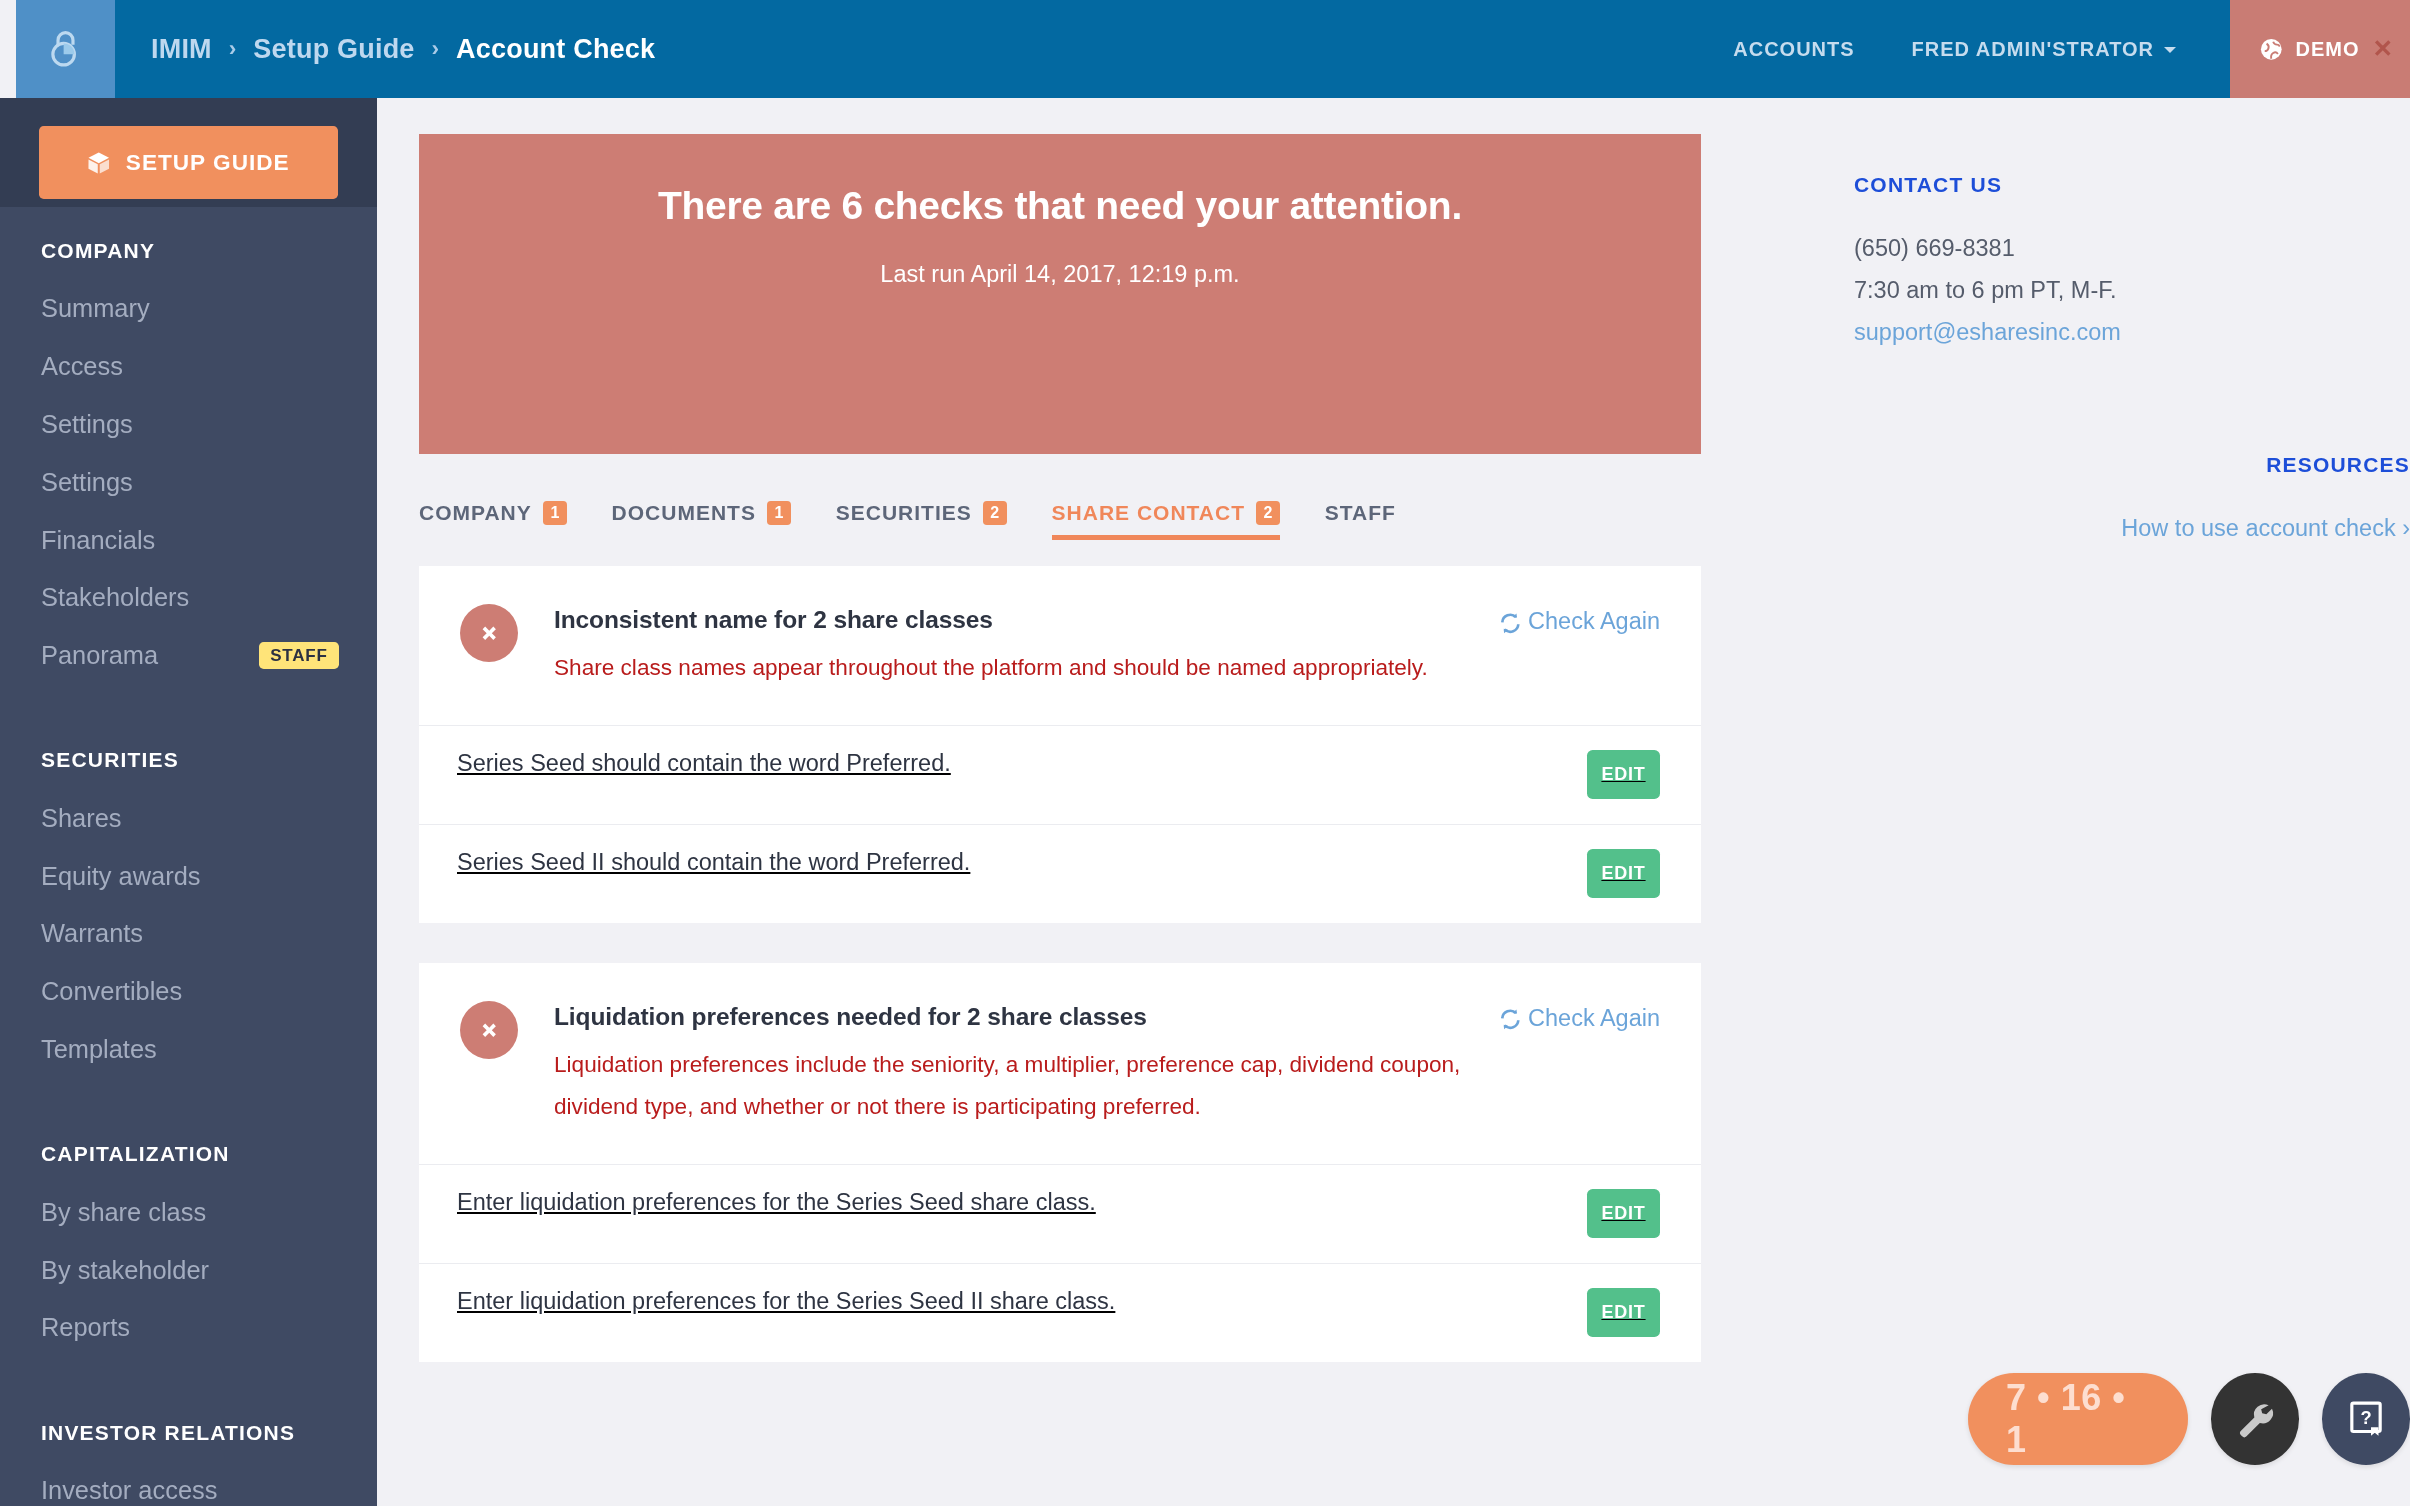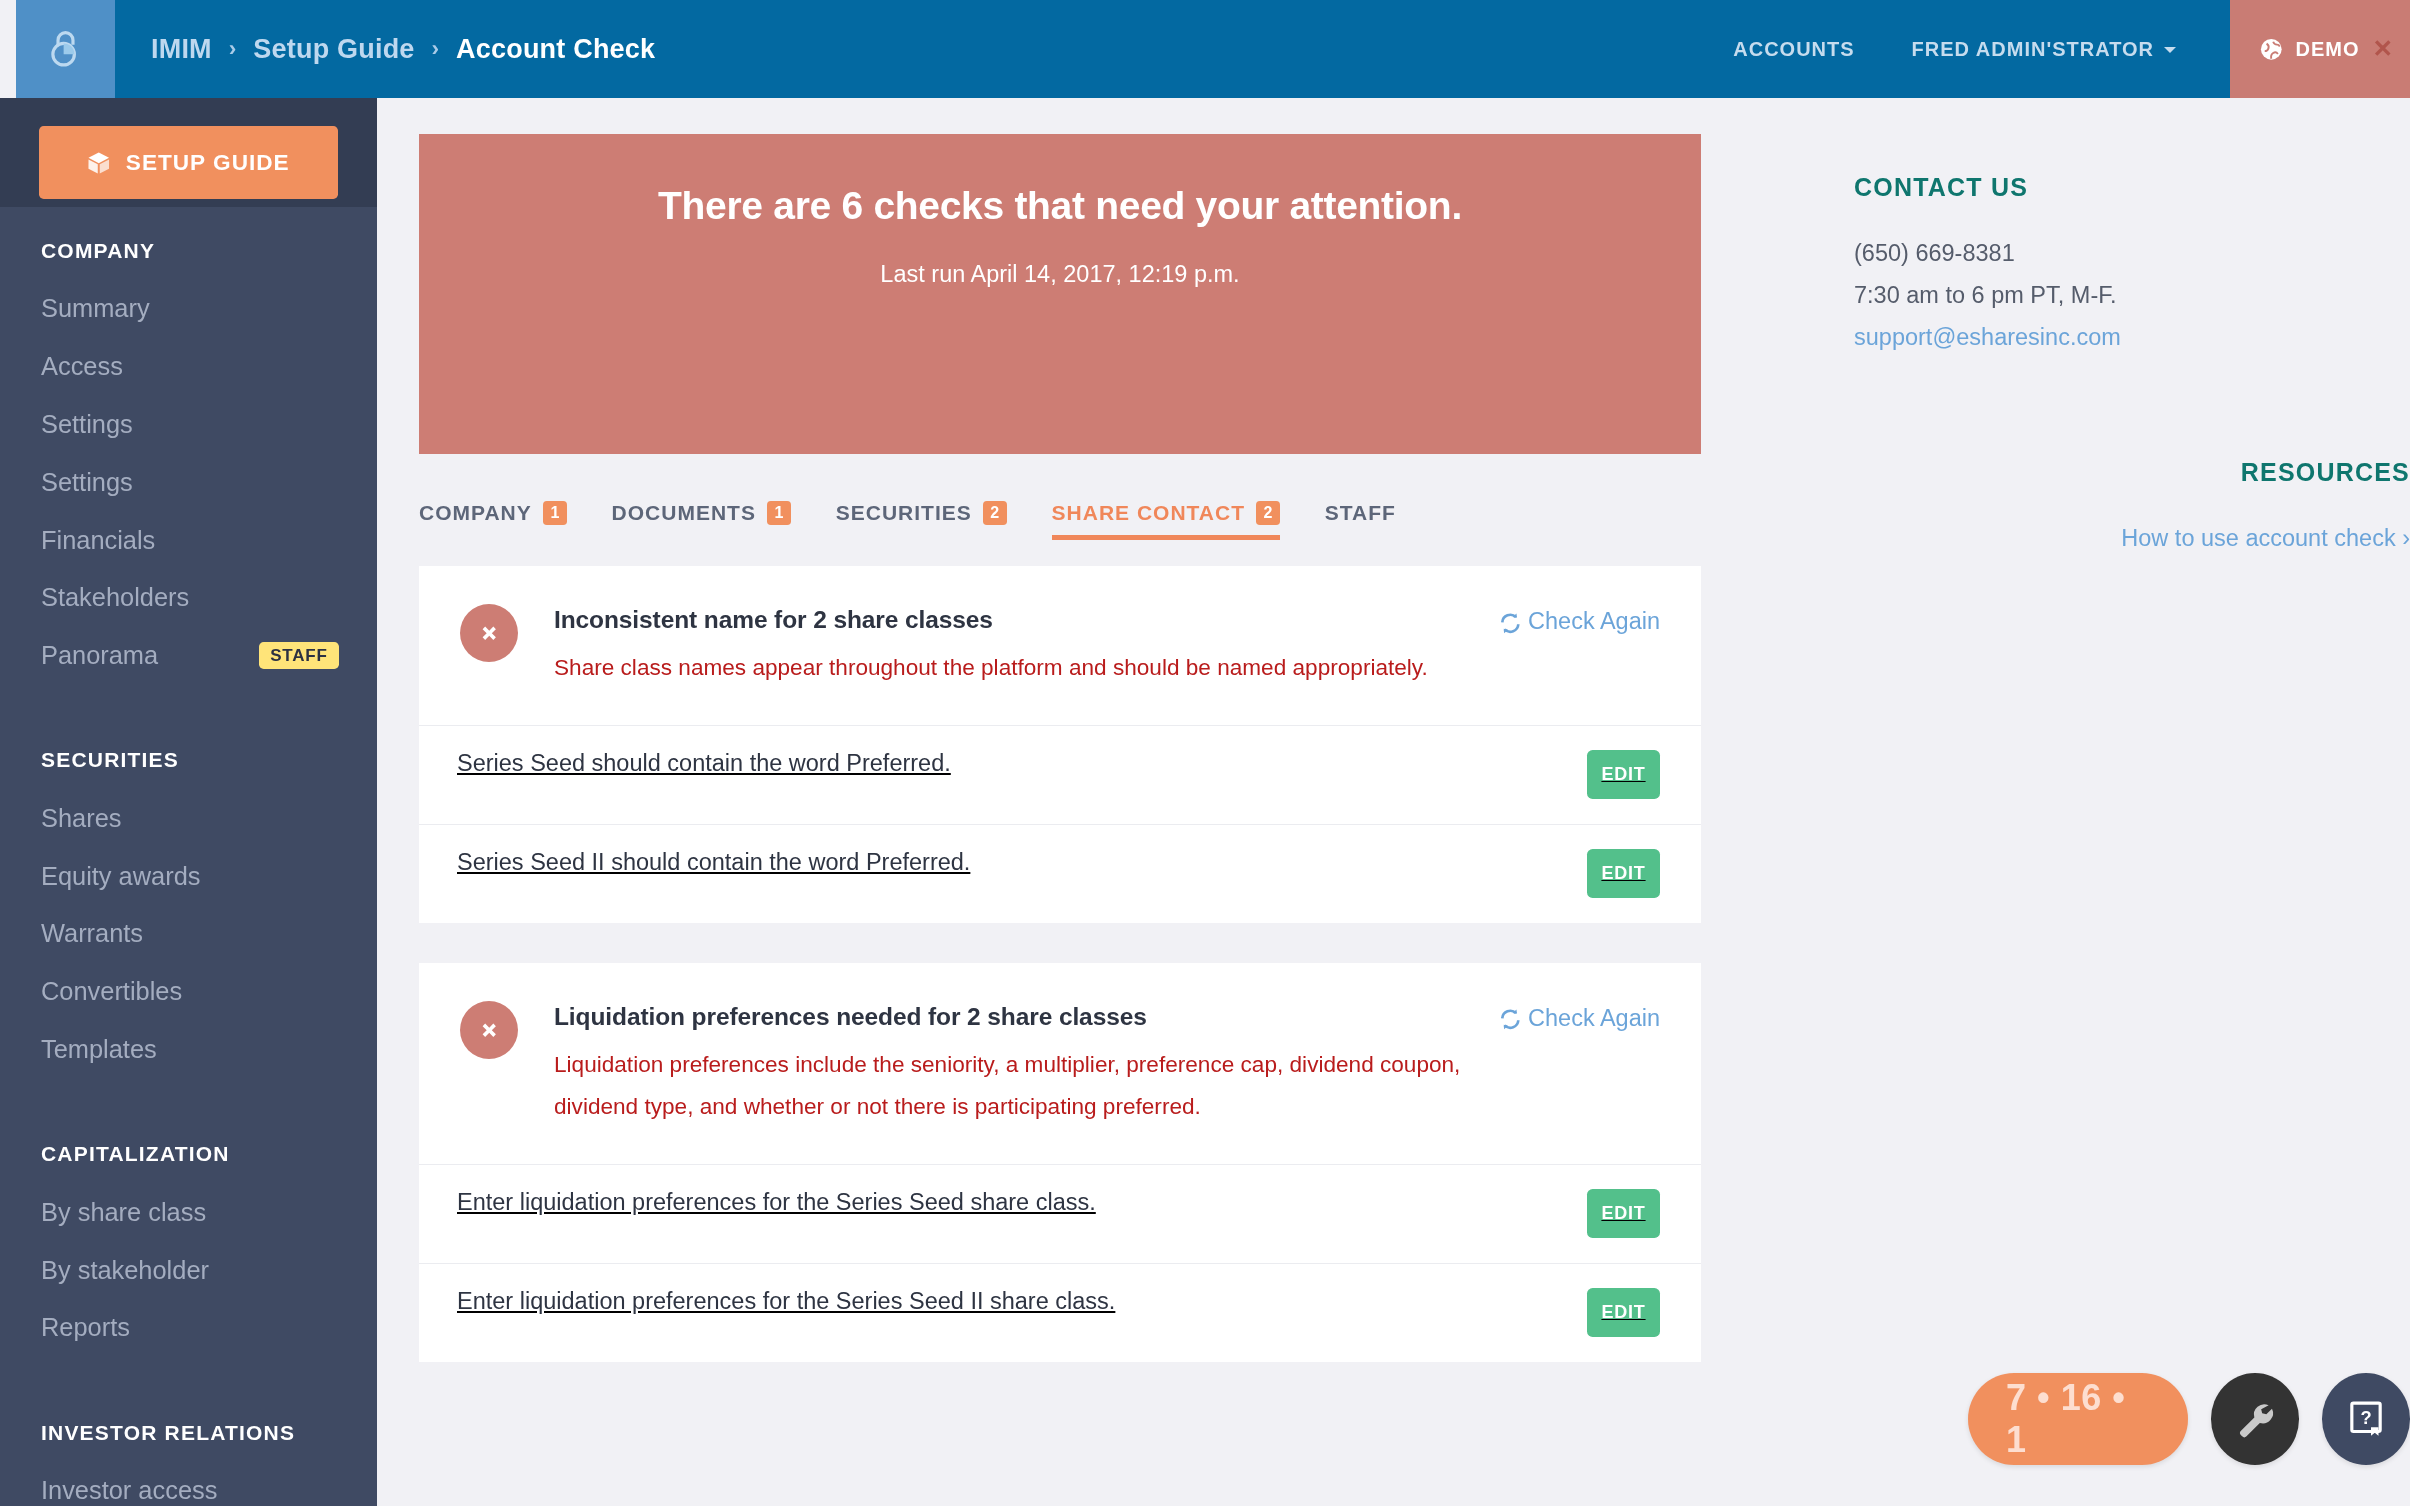--- a/index.html
+++ b/index.html
@@ -194,21 +194,21 @@
     font-family: "Liberation Sans", sans-serif;
   }
 
   
   .rail {
     position: absolute; top: 98px; left: 1801px;
     width: 609px; height: 1409px;
     padding: 75px 0 0 53px;
   }
   .rail-title {
-    font-size: 25px; font-weight: bold; color: #0f766e; letter-spacing: 1.2px;
+    font-size: 21px; font-weight: bold; color: #1d4ed8; letter-spacing: 1.2px;
   }
   .rail-line { font-size: 23.5px; color: #555c6b; line-height: 42px; }
   .rail-link { font-size: 23.5px; color: #6ba4d9; line-height: 42px; cursor: pointer; }
   .rail-block-2 { margin-top: 100px; text-align: right; }
   .rail-body { margin-top: 30px; }
 
   
   .floaters {
     position: absolute; left: 1968px; top: 1373px;
     display: flex; align-items: center; gap: 22.6px;

